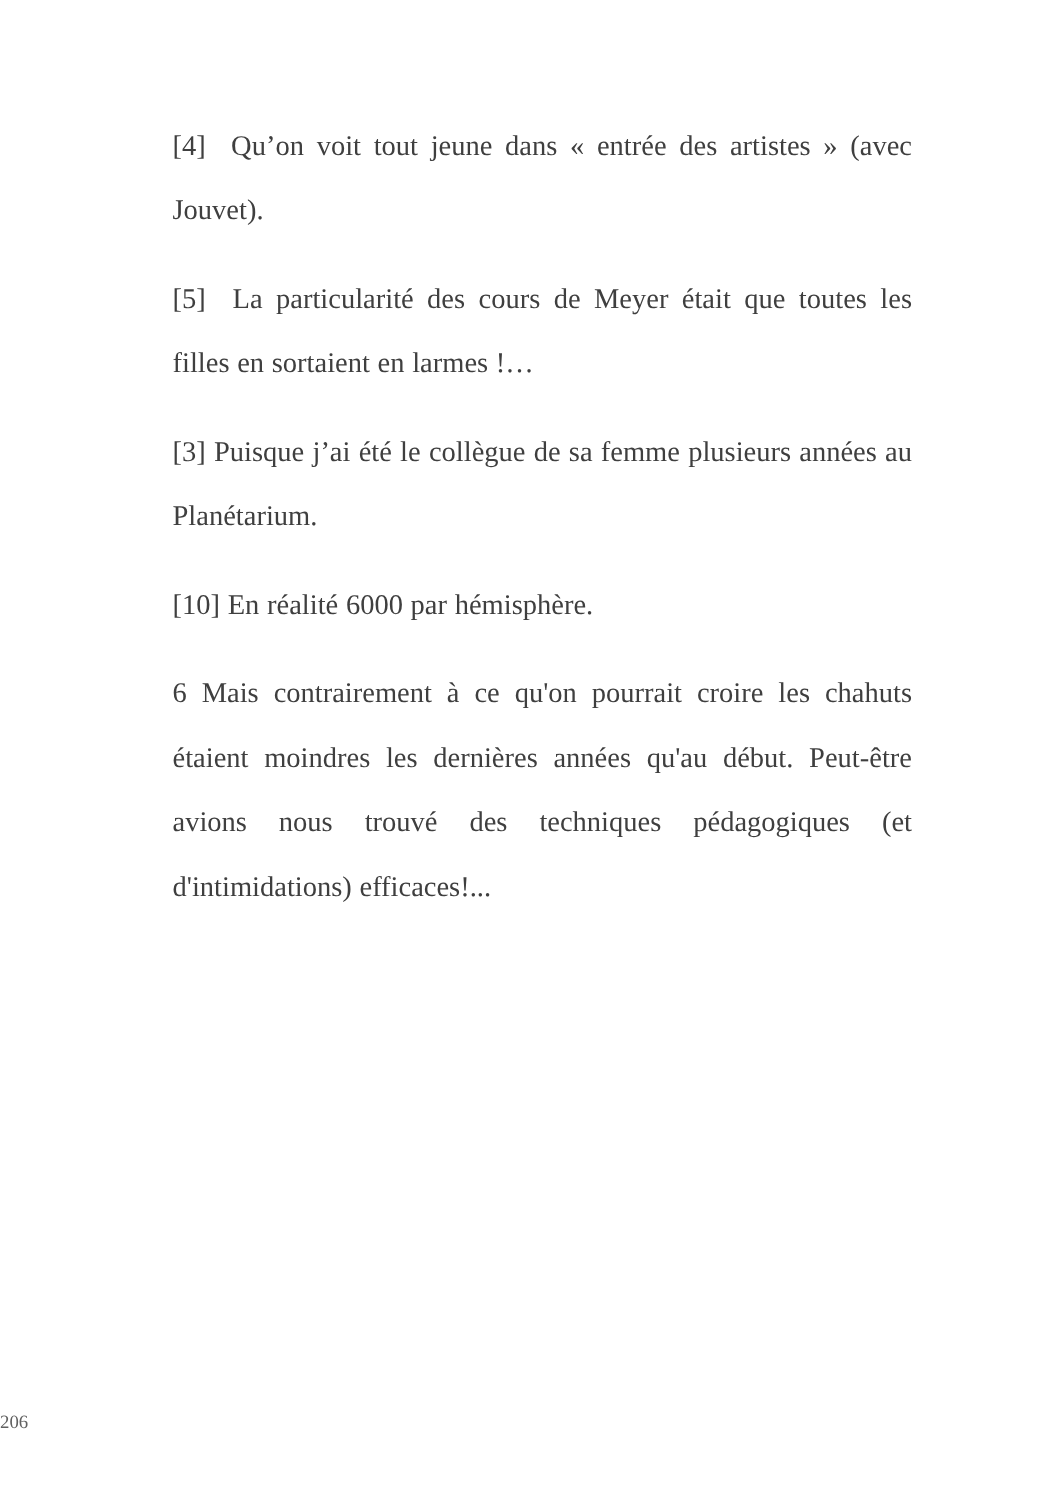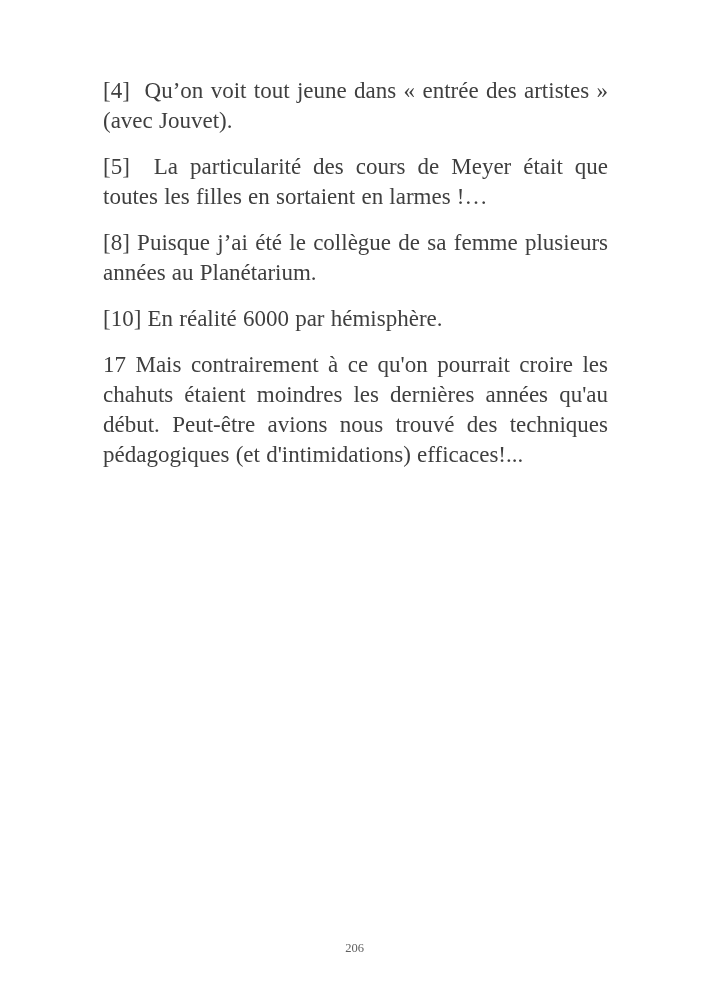--- a/index.html
+++ b/index.html
@@ -19,44 +19,43 @@
     inset: 0;
     background: var(--page-bg, #ffffff);
   }
   .notes {
     position: absolute;
     left: 103px;
     top: 76px;
     width: 505px;
   }
   .notes p {
-    margin: 0 0 16px 0;
-    font-size: 23px;
-    line-height: 30px;
+    margin: 0 0 16px 12px;
+    font-size: 19px;
+    line-height: 43px;
     color: var(--text-color, #3f3f3f);
     text-align: justify;
     hyphens: none;
     word-spacing: 0.02em;
   }
   .page-number {
     position: absolute;
     left: 0;
     top: 941px;
     width: 709px;
-    text-align: center;
     font-size: 12.5px;
     line-height: 15px;
     color: var(--folio-color, #606060);
   }
 </style>
 </head>
 <body>
 
 <div class="page">
   <div class="notes">
     <p>[4]&nbsp; Qu’on voit tout jeune dans «&nbsp;entrée des artistes&nbsp;» (avec Jouvet).</p>
     <p>[5]&nbsp; La particularité des cours de Meyer était que toutes les filles en sortaient en larmes&nbsp;!…</p>
-    <p>[8] Puisque j’ai été le collègue de sa femme plusieurs années au Planétarium.</p>
+    <p>[3] Puisque j’ai été le collègue de sa femme plusieurs années au Planétarium.</p>
     <p>[10] En réalité 6000 par hémisphère.</p>
-    <p>17 Mais contrairement à ce qu'on pourrait croire les chahuts étaient moindres les dernières années qu'au début. Peut-être avions nous trouvé des techniques pédagogiques (et d'intimidations) efficaces!...</p>
+    <p>6 Mais contrairement à ce qu'on pourrait croire les chahuts étaient moindres les dernières années qu'au début. Peut-être avions nous trouvé des techniques pédagogiques (et d'intimidations) efficaces!...</p>
   </div>
   <div class="page-number">206</div>
 </div>
 
 </body></html>

